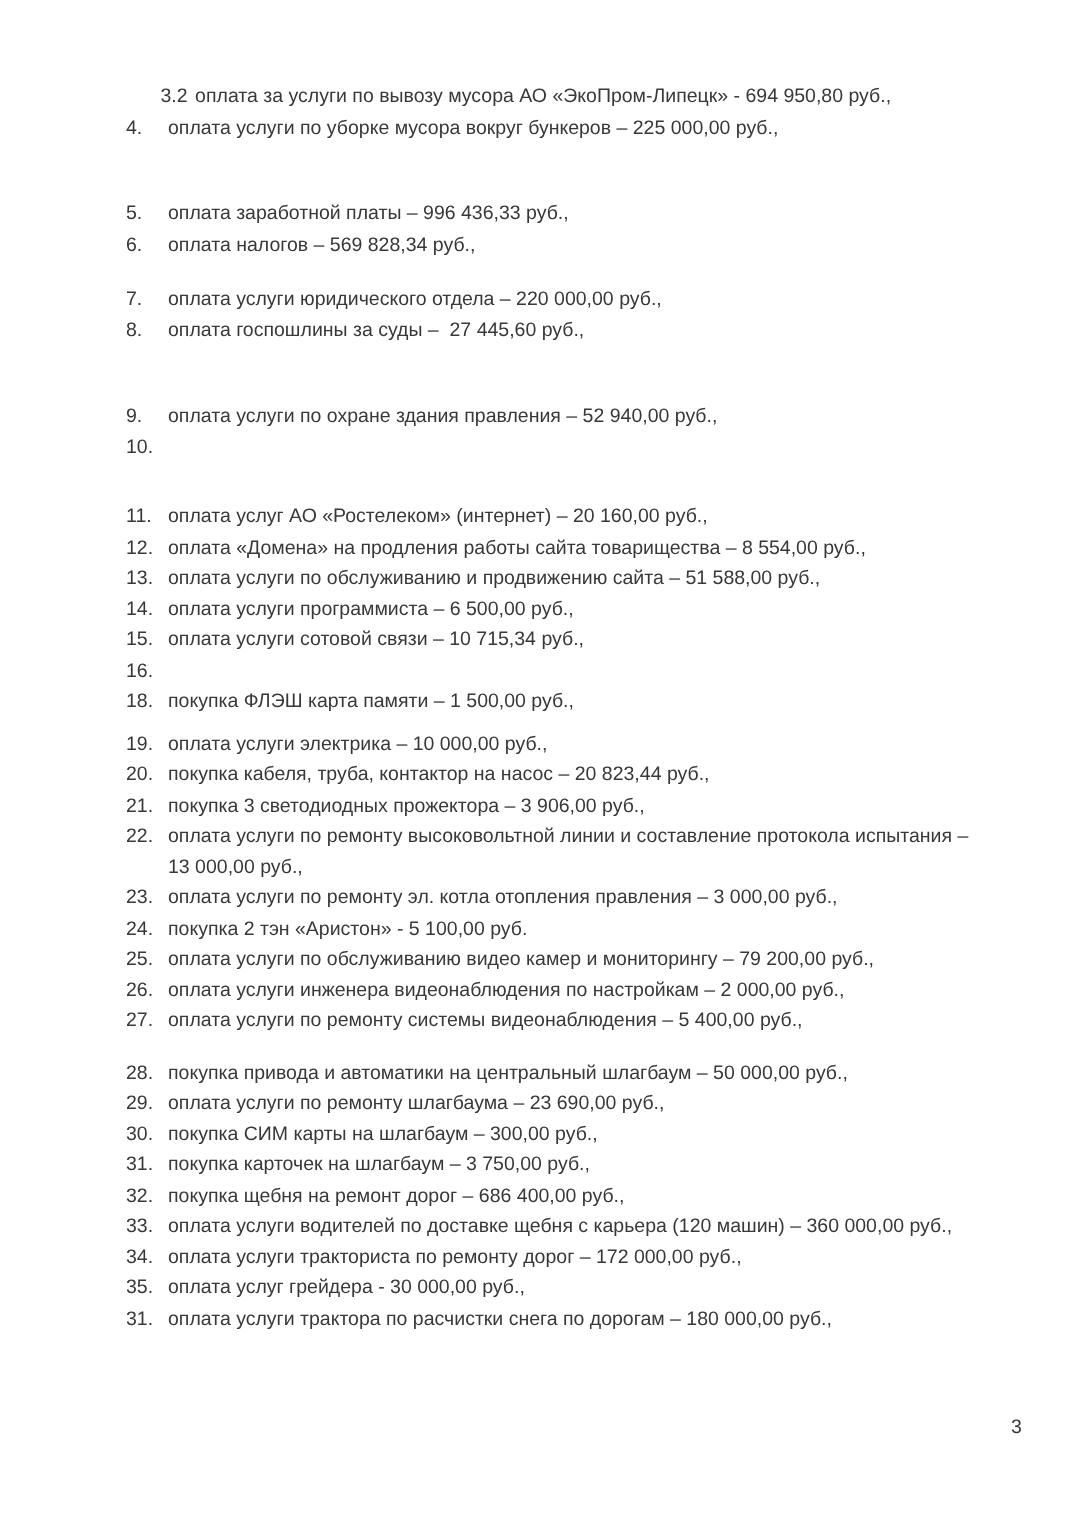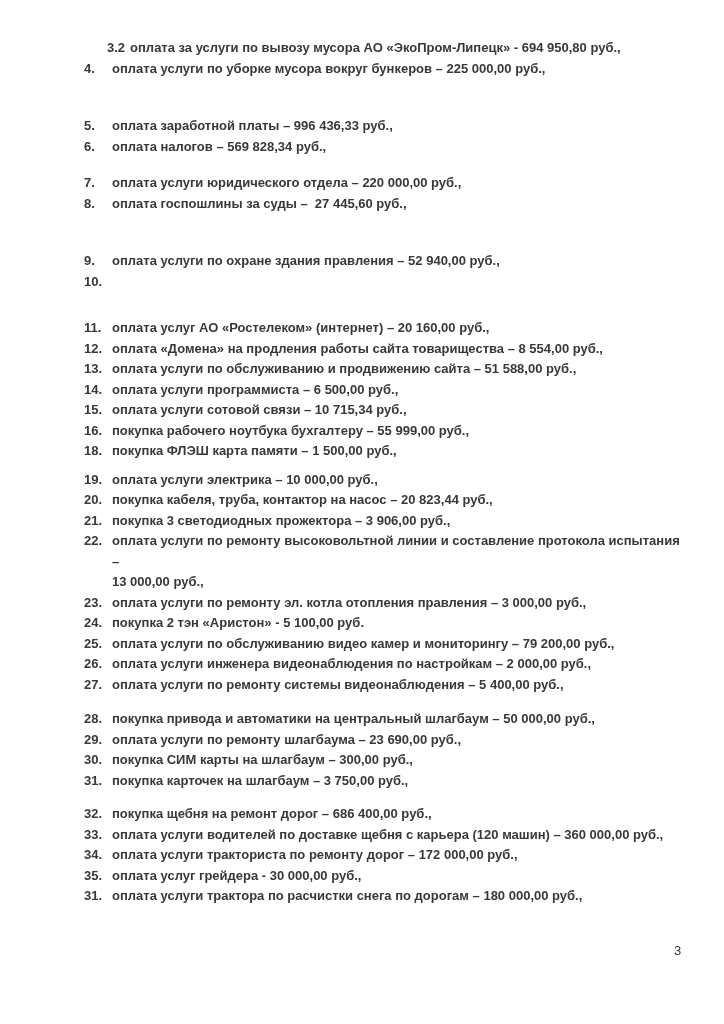--- a/index.html
+++ b/index.html
@@ -14,22 +14,21 @@
     height: 1024px;
     background: #ffffff;
     font-family: "Liberation Sans", "DejaVu Sans", sans-serif;
     font-size: 13px;
     line-height: 20.5px;
     color: #383838;
     overflow: hidden;
     box-sizing: border-box;
   }
   .content {
-    padding-top: 38px;
-    font-weight: bold;
+    padding-top: 54px;
   }
   .group {
     
   }
   .row {
     display: flex;
     align-items: flex-start;
     padding-left: 84px;
     min-height: 20.5px;
   }
@@ -120,21 +119,20 @@
       <div class="row">
         <span class="marker">14.</span>
         <span class="text">оплата услуги программиста – 6&nbsp;500,00 руб.,</span>
       </div>
       <div class="row">
         <span class="marker">15.</span>
         <span class="text">оплата услуги сотовой связи – 10&nbsp;715,34 руб.,</span>
       </div>
       <div class="row">
         <span class="marker">16.</span>
-        <span class="text">покупка рабочего ноутбука бухгалтеру – 55&nbsp;999,00 руб.,</span>
       </div>
       <div class="row">
         <span class="marker">18.</span>
         <span class="text">покупка ФЛЭШ карта памяти – 1&nbsp;500,00 руб.,</span>
       </div>
     </div>
 
     <div class="group" style="margin-bottom:0">
       <div class="row">
         <span class="marker">19.</span>
@@ -171,21 +169,21 @@
       <div class="row">
         <span class="marker">26.</span>
         <span class="text">оплата услуги инженера видеонаблюдения по настройкам – 2&nbsp;000,00 руб.,</span>
       </div>
       <div class="row">
         <span class="marker">27.</span>
         <span class="text">оплата услуги по ремонту системы видеонаблюдения – 5&nbsp;400,00 руб.,</span>
       </div>
     </div>
 
-    <div class="group" style="margin-bottom:13px">
+    <div class="group" style="">
       <div class="row">
         <span class="marker">28.</span>
         <span class="text">покупка привода и автоматики на центральный шлагбаум – 50&nbsp;000,00 руб.,</span>
       </div>
       <div class="row">
         <span class="marker">29.</span>
         <span class="text">оплата услуги по ремонту шлагбаума – 23&nbsp;690,00 руб.,</span>
       </div>
       <div class="row">
         <span class="marker">30.</span>

